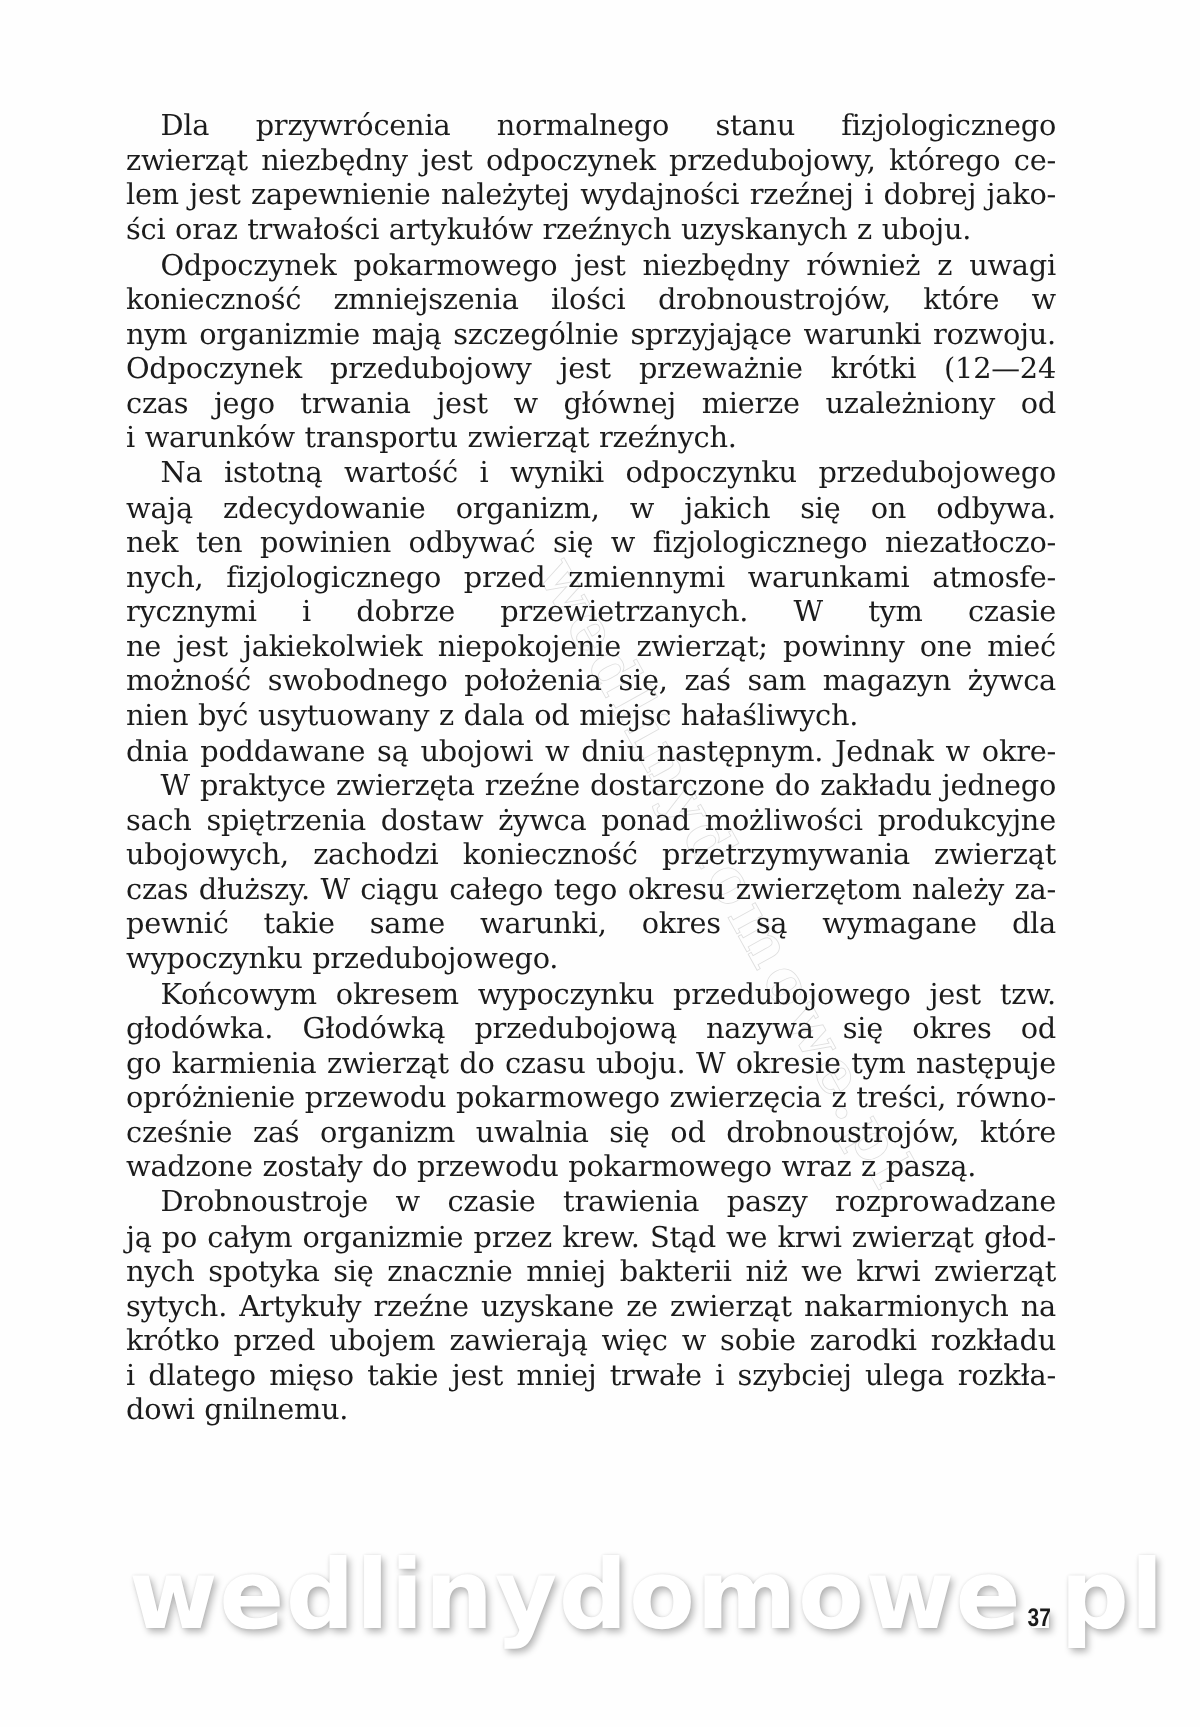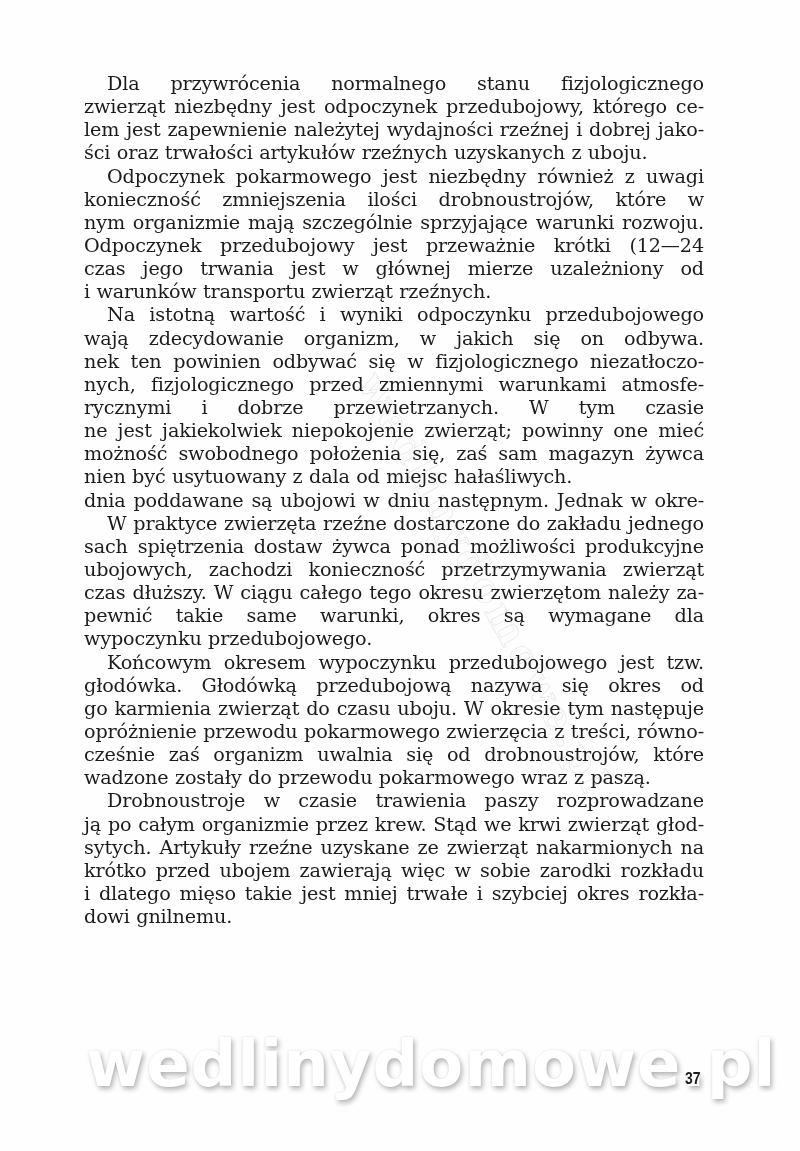--- a/index.html
+++ b/index.html
@@ -149,23 +149,24 @@
       <span class="line" style="white-space: normal; overflow: hidden;">głodówka. Głodówką przedubojową nazywa się okres od ostatnie-</span>
       <span class="line" style="white-space: normal; overflow: hidden;">go karmienia zwierząt do czasu uboju. W okresie tym następuje</span>
       <span class="line" style="white-space: normal; overflow: hidden;">opróżnienie przewodu pokarmowego zwierzęcia z treści, równo-</span>
       <span class="line" style="white-space: normal; overflow: hidden;">cześnie zaś organizm uwalnia się od drobnoustrojów, które wpro-</span>
       <span class="line last">wadzone zostały do przewodu pokarmowego wraz z paszą.</span>
     </div>
 
     <div class="para">
       <span class="line indent" style="white-space: normal; overflow: hidden;">Drobnoustroje w czasie trawienia paszy rozprowadzane zosta-</span>
       <span class="line" style="white-space: normal; overflow: hidden;">ją po całym organizmie przez krew. Stąd we krwi zwierząt głod-</span>
+      <span class="line" style="white-space: normal; overflow: hidden;">nych spotyka się znacznie mniej bakterii niż we krwi zwierząt</span>
       <span class="line" style="white-space: normal; overflow: hidden;">sytych. Artykuły rzeźne uzyskane ze zwierząt nakarmionych na</span>
       <span class="line" style="white-space: normal; overflow: hidden;">krótko przed ubojem zawierają więc w sobie zarodki rozkładu</span>
-      <span class="line" style="white-space: normal; overflow: hidden;">i dlatego mięso takie jest mniej trwałe i szybciej okres rozkła-</span>
+      <span class="line" style="white-space: normal; overflow: hidden;">i dlatego mięso takie jest mniej trwałe i szybciej ulega rozkła-</span>
       <span class="line last">dowi gnilnemu.</span>
     </div>
 
   </div>
 
   <div class="watermark-bottom">wedlinydomowe.pl</div>
 
   <div class="page-number">37</div>
 
 </div>

